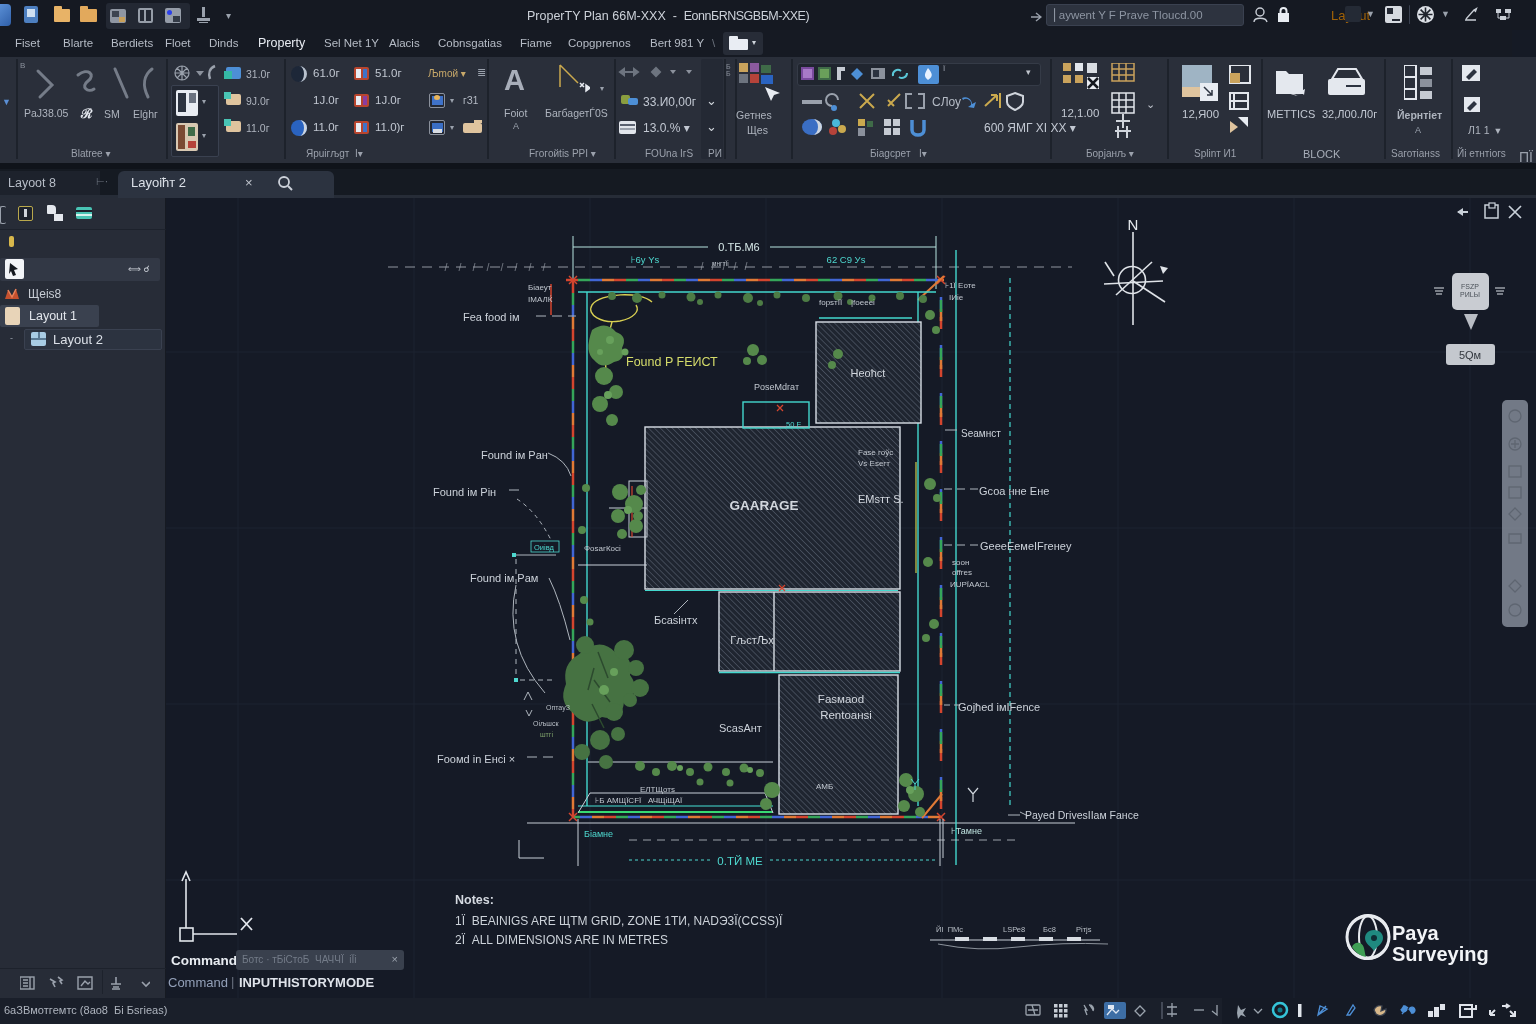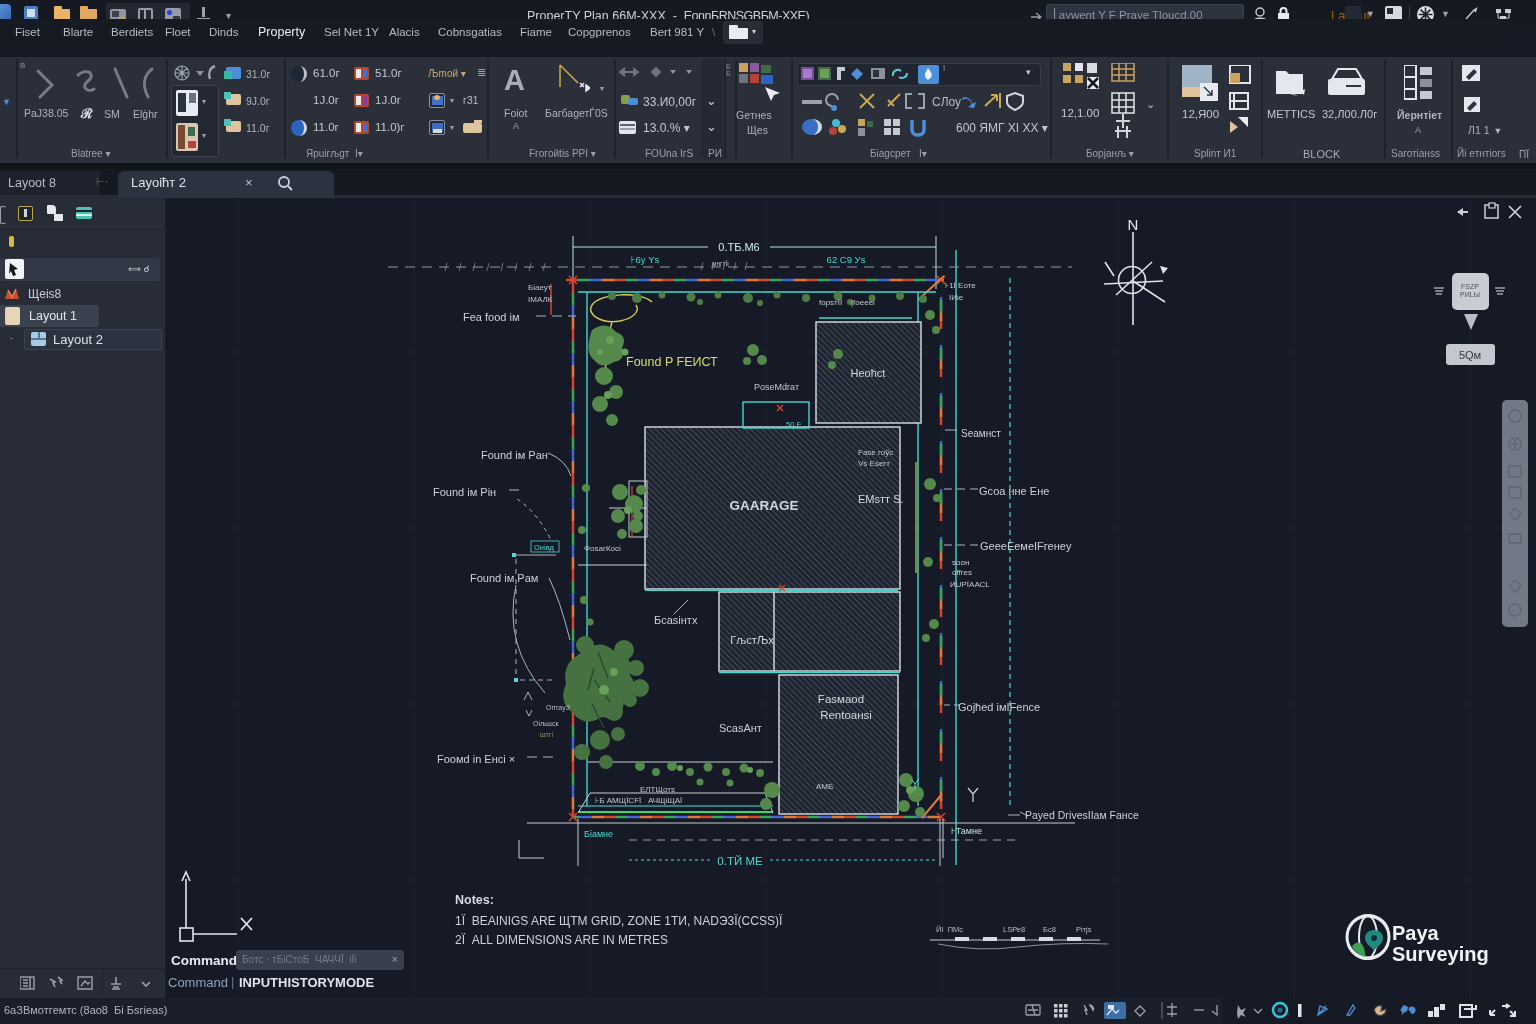--- a/index.html
+++ b/index.html
@@ -1,21 +1,21 @@
 <!DOCTYPE html>
 <html><head>
 <meta charset="utf-8">
 <style>
 *{margin:0;padding:0;box-sizing:border-box;}
 html,body{width:1536px;height:1024px;overflow:hidden;background:#151a25;font-family:"Liberation Sans",sans-serif;}
 .abs{position:absolute;}
 #page{position:relative;width:1536px;height:1024px;}
 
 #titlebar{left:0;top:0;width:1536px;height:30px;background:#151922;}
-#menubar{left:0;top:19px;width:1512px;height:27px;background:#161a23;}
+#menubar{left:0;top:30px;width:1512px;height:27px;background:#161a23;}
 .menuitem{position:absolute;top:7px;font-size:11.5px;color:#b6bcc6;}
 #ribbon{left:0;top:57px;width:1536px;height:106px;background:#2a2f3a;}
 #ribbonedge{left:0;top:163px;width:1536px;height:6px;background:#0f131a;}
 .pansep{position:absolute;top:2px;height:100px;width:2px;background:#1d222b;}
 .panlabel{position:absolute;top:91px;font-size:10px;color:#9ba1ac;white-space:nowrap;}
 .ptxt{position:absolute;font-size:10.5px;color:#aeb4be;white-space:nowrap;}
 .bigtxt{position:absolute;font-size:11.5px;color:#c2c8d2;white-space:nowrap;}
 #tabbar{left:0;top:169px;width:1536px;height:29px;background:#151a22;}
 #activetab{position:absolute;left:118px;top:2px;width:216px;height:27px;background:#2c3340;border-radius:6px 6px 0 0;}
 #side{left:0;top:198px;width:166px;height:800px;background:#272c37;border-right:1px solid #161a22;}
@@ -304,21 +304,21 @@
           <rect x="58" y="2" width="7" height="7" fill="#caa94e"></rect>
           <rect x="67" y="4" width="6" height="6" fill="#3f6b48"></rect>
           <rect x="58" y="11" width="7" height="8" fill="#8b919c"></rect>
           <rect x="84" y="2" width="7" height="7" fill="#c5cad2"></rect>
           <rect x="93" y="2" width="7" height="7" fill="#c5cad2"></rect>
           <rect x="84" y="11" width="7" height="7" fill="#c5cad2"></rect>
           <rect x="93" y="11" width="7" height="7" fill="#c5cad2"></rect>
           <path d="M112,3 v10 a6,5 0 0 0 12,0 v-10" stroke="#4d8fd6" stroke-width="3.5" fill="none"></path>
         </g>
       </svg>
- <div class="bigtxt" style="left:956px;top:64px;font-size:12px;">600 ЯMГ XІ XX ▾</div>
+ <div class="bigtxt" style="left:984px;top:64px;font-size:12px;">600 ЯMГ XІ XX ▾</div>
  <div class="panlabel" style="left:870px;">Бiagсрeт&nbsp;&nbsp;&nbsp;I▾</div>
  <svg class="abs" style="left:1063px;top:6px;" width="42" height="30">
         <g>
           <rect x="0" y="0" width="8" height="8" fill="#caa35c"></rect>
           <rect x="12" y="0" width="8" height="8" fill="#e2e6ec"></rect>
           <rect x="24" y="0" width="10" height="10" fill="#d8dce2"></rect>
           <rect x="0" y="12" width="8" height="8" fill="#caa35c"></rect>
           <rect x="12" y="12" width="8" height="8" fill="#caa35c"></rect>
           <rect x="24" y="14" width="12" height="12" fill="#e8ecf2"></rect>
           <path d="M25,15 l10,10 m0,-10 l-10,10" stroke="#14181f" stroke-width="2.5"></path>
@@ -381,21 +381,21 @@
  <svg class="abs" style="left:1462px;top:8px;" width="24" height="50">
         <g>
           <rect x="0" y="0" width="18" height="16" fill="#e4e8ee"></rect>
           <path d="M4,12 l8,-8 l3,3 l-8,8 z" fill="#2c3340"></path>
           <rect x="2" y="32" width="16" height="15" fill="#e4e8ee"></rect>
           <path d="M5,43 l7,-7 l3,3 l-7,7 z" fill="#2c3340"></path>
         </g>
       </svg>
  <div class="ptxt" style="left:1468px;top:67px;">Л1 1&nbsp;&nbsp;▾</div>
  <div class="panlabel" style="left:1457px;">Йі eтнтiогѕ</div>
- <div class="txt" style="left:1519px;top:92px;color:#9ba1ac;font-size:10px;">ПЇ</div>
+ <div class="txt" style="left:1519px;top:92px;color:#9ba1ac;font-size:14px;">ПЇ</div>
 </div>
 <div id="ribbonedge" class="abs"></div>
 <div id="tabbar" class="abs">
  <div style="position:absolute;left:0;top:2px;width:100px;height:27px;background:#1d222c;"></div>
  <div style="position:absolute;left:0;top:26px;width:1536px;height:3px;background:#262c37;"></div>
  <div id="activetab"></div>
  <div class="txt" style="left:8px;top:7px;color:#b8bec8;font-size:12.5px;">Layoоt 8</div>
  <div class="txt" style="left:96px;top:7px;color:#6d747f;font-size:10px;">⊢·</div>
  <div class="txt" style="left:131px;top:6px;color:#dbe0e7;font-size:13px;">Layoіћт 2</div>
  <div class="txt" style="left:245px;top:6px;color:#c0c5cd;font-size:13px;">×</div>

